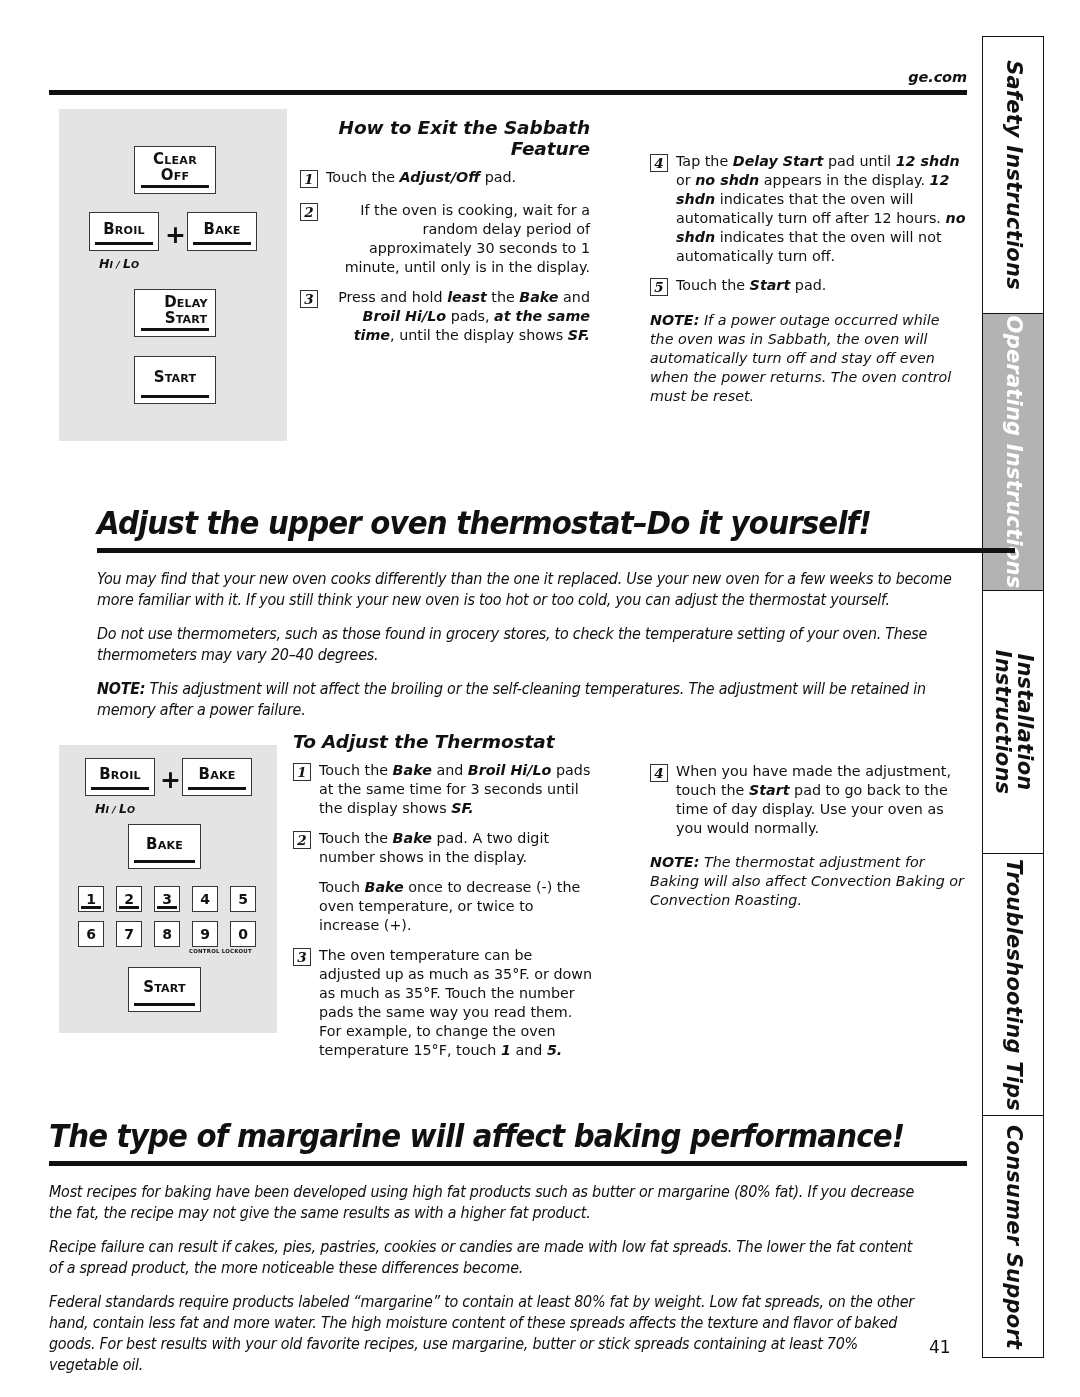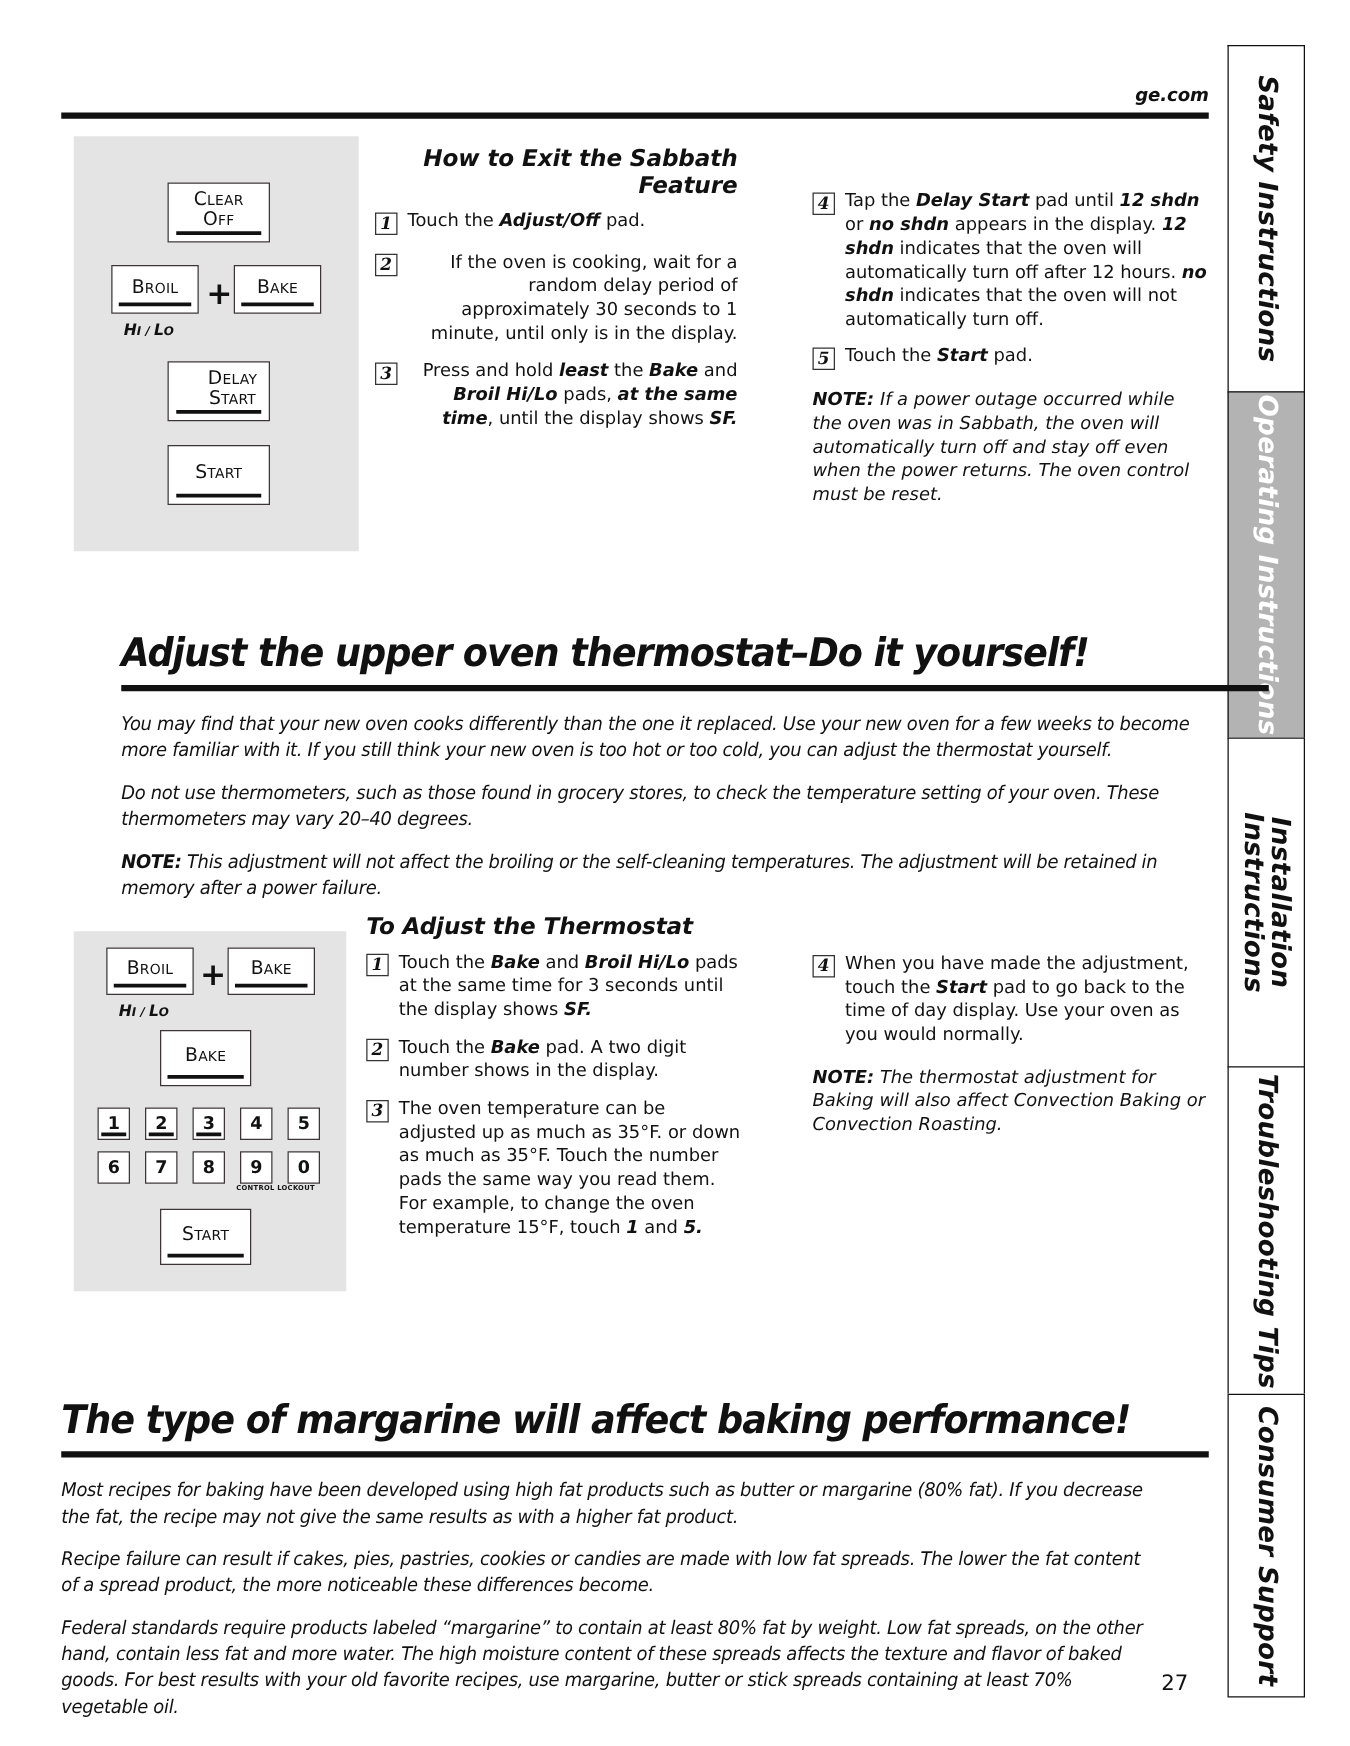--- a/index.html
+++ b/index.html
@@ -98,21 +98,21 @@
     background: #ffffff;
     border: 1.3px solid #3b3438;
     display: flex;
     flex-direction: column;
     align-items: center;
     justify-content: center;
     font-family: "DejaVu Sans", sans-serif;
     color: #111;
   }
   .pad .pad-txt {
-    font-weight: normal;
+    font-weight: bold;
     line-height: 1.04;
     text-align: center;
     letter-spacing: 0.2px;
   }
   .pad .pad-txt .cap { font-size: 1em; }
   .pad .pad-txt .sc  { font-size: 0.74em; }
   .pad.with-bar::after {
     content: "";
     position: absolute;
     left: 7%;
@@ -419,20 +419,24 @@
     <div style="position:absolute; left:244px; top:731px; width:300px;">
       <div class="sub-head" style="margin-bottom:9px;">To Adjust the Thermostat</div>
       <div class="step" style="margin-bottom:11px;">
         <div class="step-num">1</div>
         <div class="step-body"><span>Touch the </span><b>Bake</b><span> and </span><b>Broil Hi/Lo</b><span> pads at the same time for 3 seconds until the display shows </span><b>SF.</b></div>
       </div>
       <div class="step" style="margin-bottom:11px;">
         <div class="step-num">2</div>
         <div class="step-body"><span>Touch the </span><b>Bake</b><span> pad. A two digit number shows in the display.</span></div>
       </div>
+      <div class="step" style="margin-bottom:11px;">
+        <div class="step-num" style="border:none; width:18px;"></div>
+        <div class="step-body"><span>Touch </span><b>Bake</b><span> once to decrease (-) the oven temperature, or twice to increase (+).</span></div>
+      </div>
       <div class="step">
         <div class="step-num">3</div>
         <div class="step-body"><span>The oven temperature can be adjusted up as much as 35°F. or down as much as 35°F. Touch the number pads the same way you read them. For example, to change the oven temperature 15°F, touch </span><b>1</b><span> and </span><b>5.</b></div>
       </div>
     </div>
 
     <div style="position:absolute; left:601px; top:762px; width:317px;">
       <div class="step" style="margin-bottom:15px;">
         <div class="step-num">4</div>
         <div class="step-body"><span>When you have made the adjustment, touch the </span><b>Start</b><span> pad to go back to the time of day display. Use your oven as you would normally.</span></div>
@@ -441,16 +445,16 @@
     </div>
 
     <div style="position:absolute; left:0px; top:1118px; width:918px;">
       <div class="sec-head">The type of margarine will affect baking performance!</div>
       <div class="sec-rule" style="margin-top:7px;"></div>
       <div class="body-par" style="margin-top:16px;">Most recipes for baking have been developed using high fat products such as butter or margarine (80% fat). If you decrease the fat, the recipe may not give the same results as with a higher fat product.</div>
       <div class="body-par" style="margin-top:13px;">Recipe failure can result if cakes, pies, pastries, cookies or candies are made with low fat spreads. The lower the fat content of a spread product, the more noticeable these differences become.</div>
       <div class="body-par" style="margin-top:13px;">Federal standards require products labeled “margarine” to contain at least 80% fat by weight. Low fat spreads, on the other hand, contain less fat and more water. The high moisture content of these spreads affects the texture and flavor of baked goods. For best results with your old favorite recipes, use margarine, butter or stick spreads containing at least 70% vegetable oil.</div>
     </div>
 
-    <div class="page-no" style="left:880px; top:1337px;">27</div>
+    <div class="page-no" style="left:880px; top:1337px;">41</div>
 
   </div>
 </div>
 
 </body></html>

